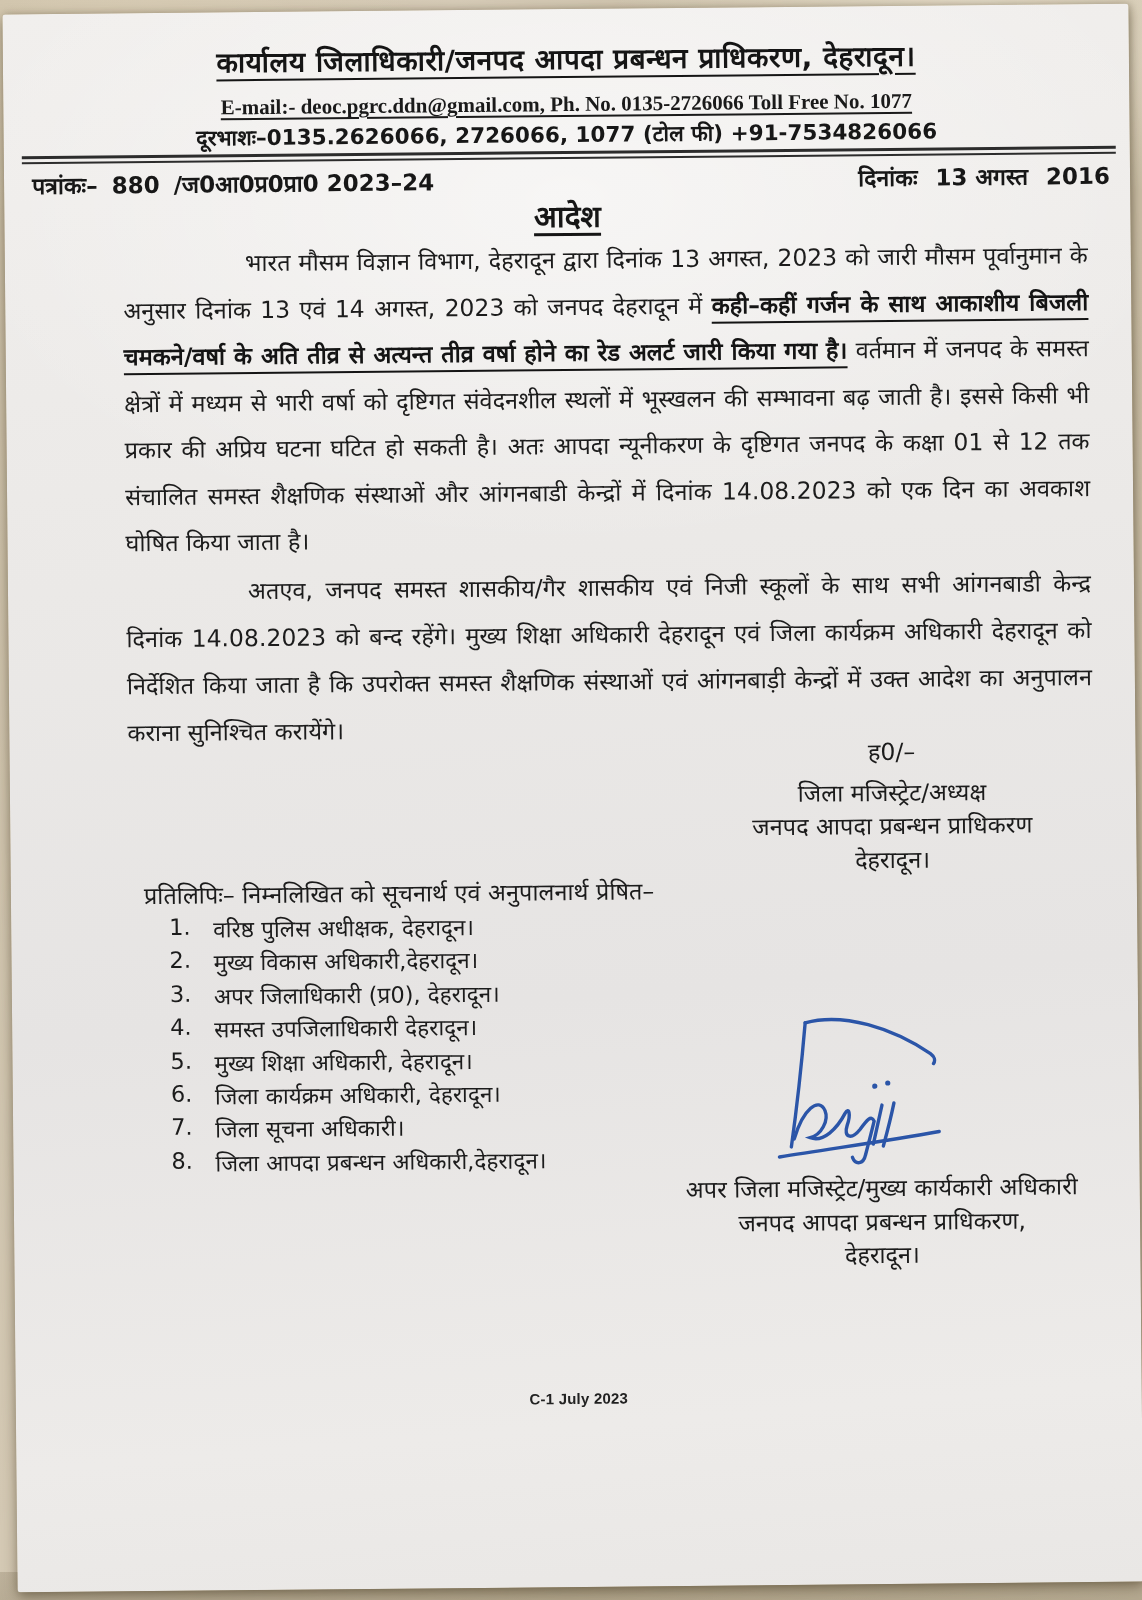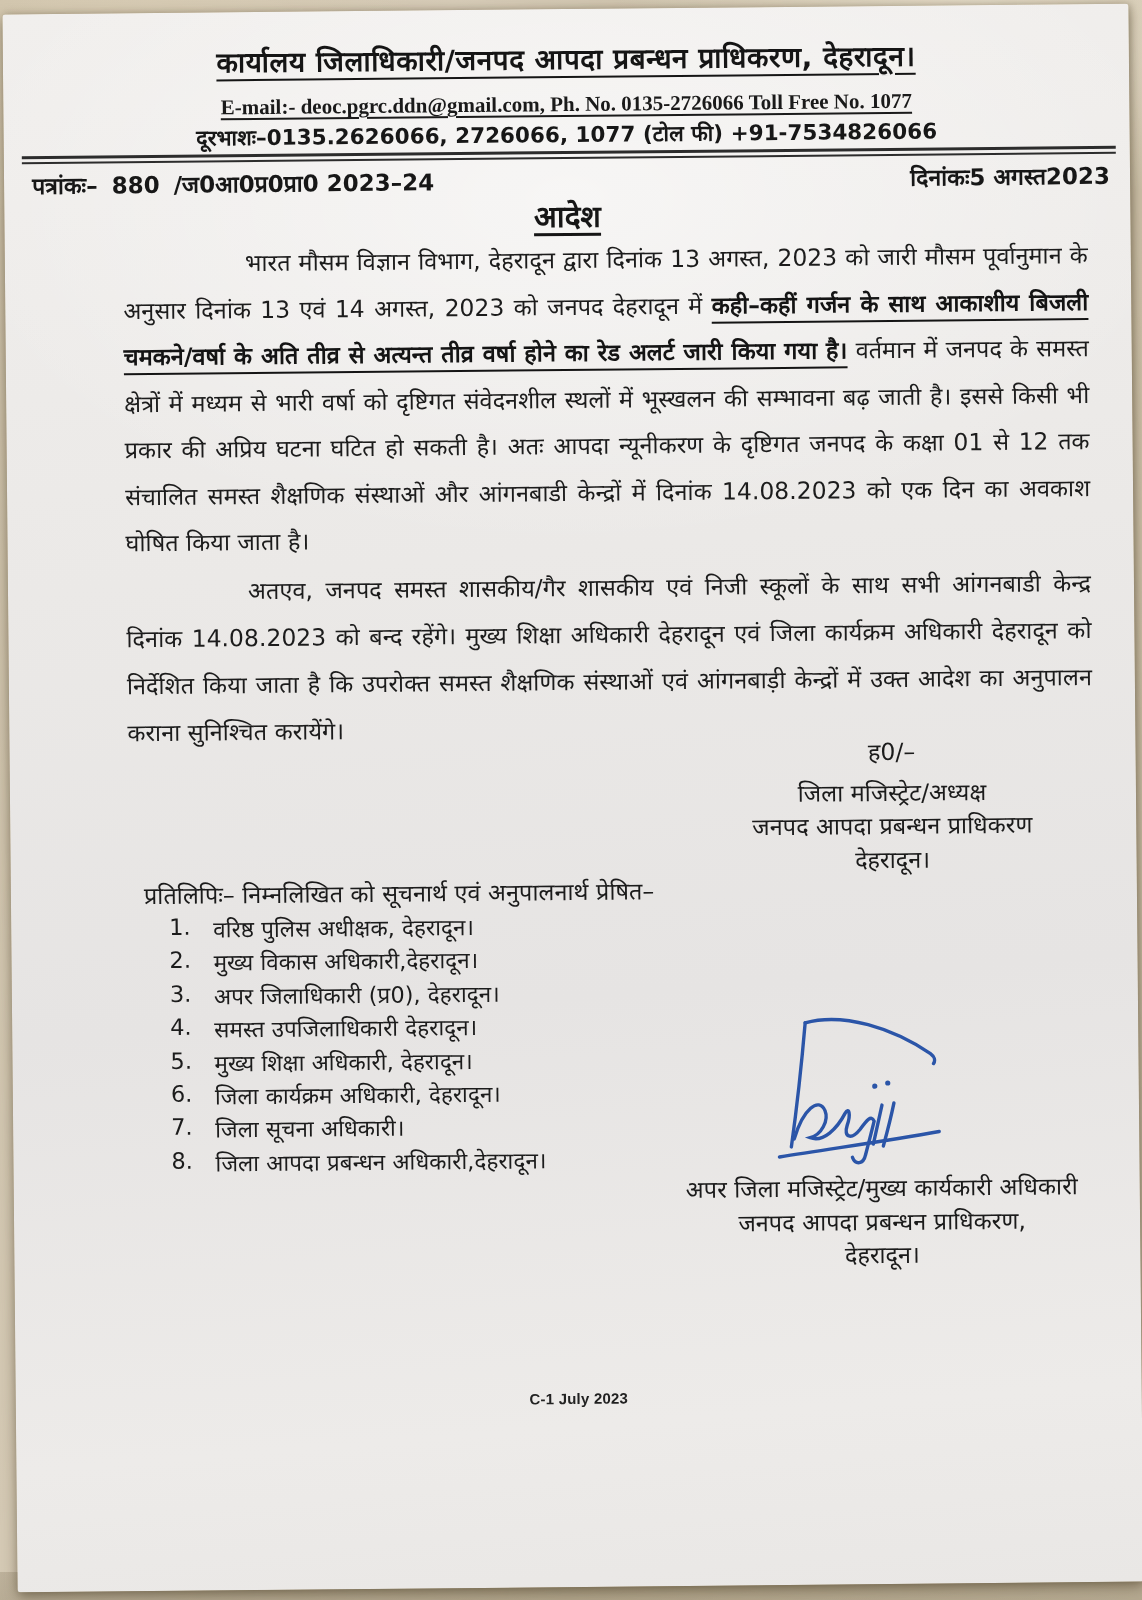--- a/index.html
+++ b/index.html
@@ -51,21 +51,21 @@
   .double-rule{
     position:absolute; top:142px; left:18px; width:1094px; height:8px;
     border-top:3px solid #2c2c2c; border-bottom:2px solid #2c2c2c;
   }
   .ref-row{
     position:absolute; top:155px; left:28px; width:1078px;
     display:flex; justify-content:space-between;
     font-size:23px; font-weight:bold; color:#171717;
   }
   .ref-left span{ margin-right:14px; }
-  .ref-right span{ }
+  .ref-right span{ margin-left:18px; }
 
   
   .order-title{
     position:absolute; top:186px; left:0; width:100%;
     text-align:center; font-size:30px; font-weight:bold; color:#161616;
     text-decoration:underline; text-underline-offset:6px; text-decoration-thickness:2.5px;
   }
   .para{
     position:absolute; left:118px; width:965px;
     text-align:justify; font-size:23.5px; color:#1c1c1c;
@@ -120,21 +120,21 @@
     <div class="org-title">कार्यालय जिलाधिकारी/जनपद आपदा प्रबन्धन प्राधिकरण, देहरादून।</div>
     <div class="email-line">E-mail:- deoc.pgrc.ddn@gmail.com, Ph. No. 0135-2726066 Toll Free No. 1077</div>
     <div class="phone-line">दूरभाशः–0135.2626066, 2726066, 1077 (टोल फी) +91-7534826066</div>
     <div class="double-rule"></div>
 
     <div class="ref-row">
       <div class="ref-left">
         <span>पत्रांकः–</span><span>880</span><span>/ज0आ0प्र0प्रा0 2023–24</span>
       </div>
       <div class="ref-right">
-        <span>दिनांकः</span><span>5 अगस्त</span><span>2023</span>
+        <span>दिनांकः</span><span>13 अगस्त</span><span>2016</span>
       </div>
     </div>
 
     <div class="order-title">आदेश</div>
 
     <div class="para para1"><span>भारत मौसम विज्ञान विभाग, देहरादून द्वारा दिनांक 13 अगस्त, 2023 को जारी मौसम पूर्वानुमान के अनुसार दिनांक 13 एवं 14 अगस्त, 2023 को जनपद देहरादून में </span><span class="hl">कही–कहीं गर्जन के साथ आकाशीय बिजली चमकने/वर्षा के अति तीव्र से अत्यन्त तीव्र वर्षा होने का रेड अलर्ट जारी किया गया है।</span><span>  वर्तमान में जनपद के समस्त क्षेत्रों में मध्यम से भारी वर्षा को दृष्टिगत संवेदनशील स्थलों में भूस्खलन की सम्भावना बढ़ जाती है। इससे किसी भी प्रकार की अप्रिय घटना घटित हो सकती है। अतः आपदा न्यूनीकरण के दृष्टिगत जनपद के कक्षा 01 से 12 तक संचालित समस्त शैक्षणिक संस्थाओं और आंगनबाडी केन्द्रों में दिनांक 14.08.2023 को एक दिन का अवकाश घोषित किया जाता है।</span></div>
 
     <div class="para para2">अतएव, जनपद समस्त शासकीय/गैर शासकीय एवं निजी स्कूलों के साथ सभी आंगनबाडी केन्द्र दिनांक 14.08.2023 को बन्द रहेंगे। मुख्य शिक्षा अधिकारी देहरादून एवं जिला कार्यक्रम अधिकारी देहरादून को निर्देशित किया जाता है कि उपरोक्त समस्त शैक्षणिक संस्थाओं एवं आंगनबाड़ी केन्द्रों में उक्त आदेश का अनुपालन कराना सुनिश्चित करायेंगे।</div>
 
     <div class="sig-top">

